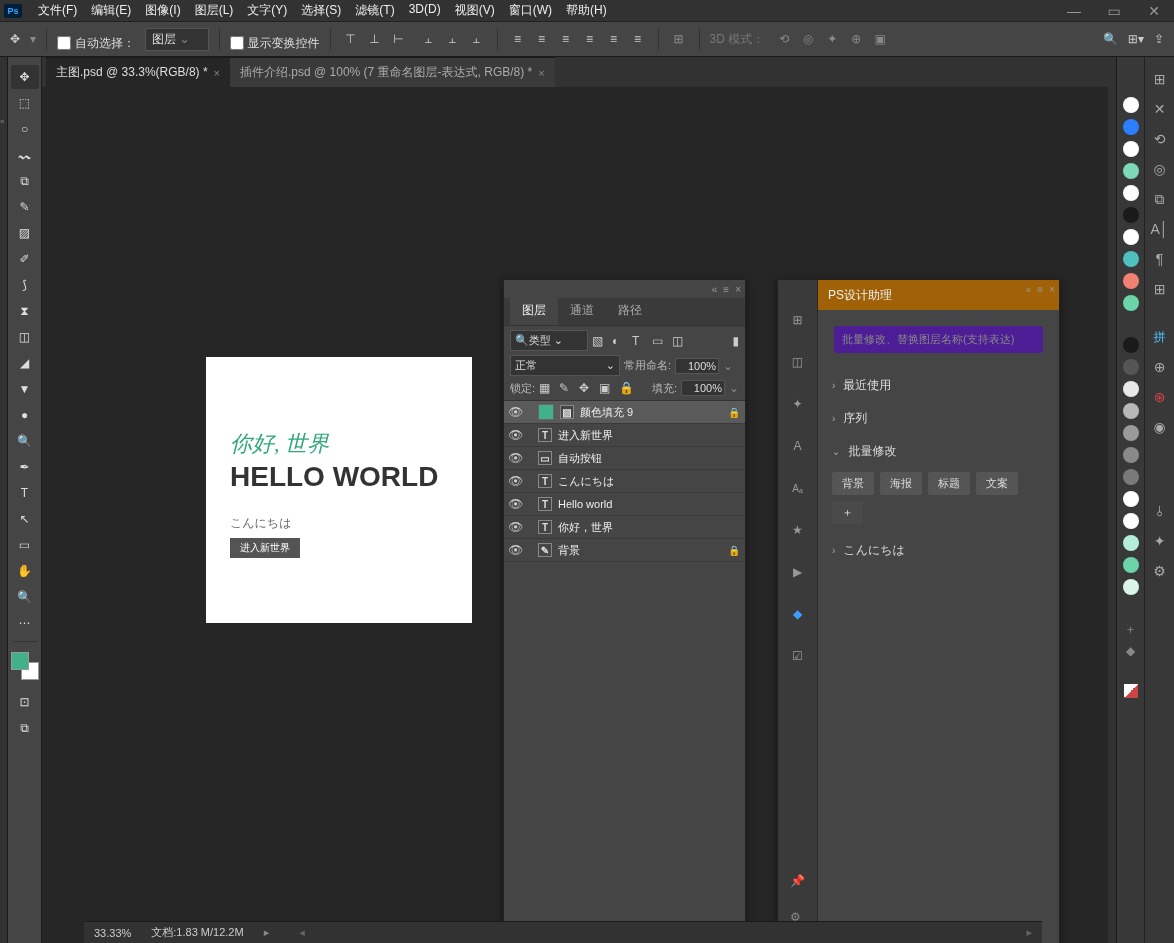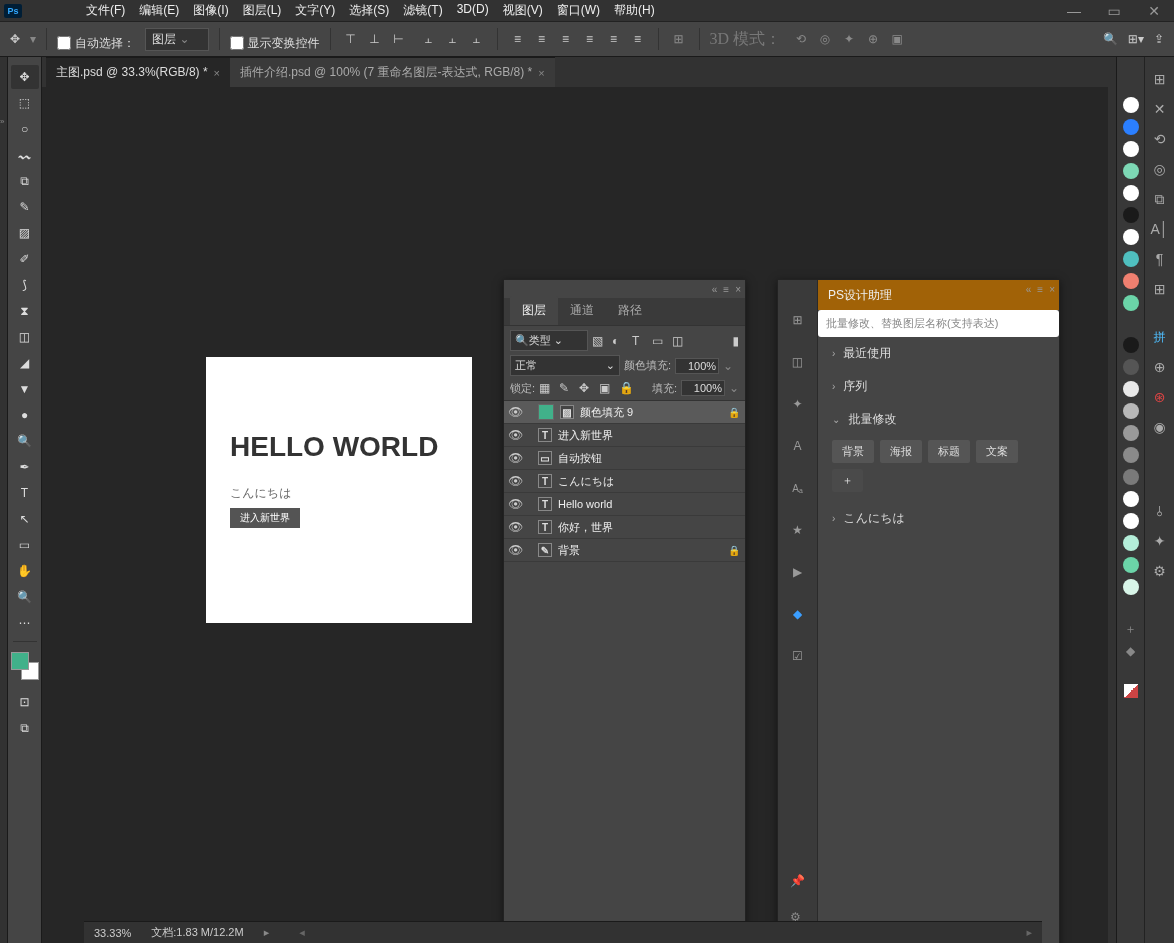--- a/index.html
+++ b/index.html
@@ -1,31 +1,31 @@
 <!DOCTYPE html>
 <html><head>
 <meta charset="utf-8">
 <style>
 * { margin: 0; padding: 0; box-sizing: border-box; font-family: "Microsoft YaHei", sans-serif; }
 body { background: #323232; color: #ccc; font-size: 12px; overflow: hidden; width: 1174px; height: 943px; }
 .titlebar { height: 21px; background: #323232; display: flex; align-items: center; padding: 0 4px; }
 .ps-logo { width: 18px; height: 14px; background: #001e36; color: #31a8ff; font-size: 9px; font-weight: bold; display: flex; align-items: center; justify-content: center; border-radius: 2px; margin-right: 16px; }
-.menu { display: flex; gap: 14px; font-size: 12px; color: #eee; margin-left: 48px; }
+.menu { display: flex; gap: 14px; font-size: 12px; color: #eee; }
 .menu span { cursor: pointer; }
 .win-controls { margin-left: auto; display: flex; gap: 8px; }
 .win-btn { width: 32px; height: 18px; display: flex; align-items: center; justify-content: center; color: #999; cursor: pointer; font-size: 14px; }
 .options-bar { height: 36px; background: #454545; border-top: 1px solid #222; border-bottom: 1px solid #1a1a1a; display: flex; align-items: center; padding: 0 10px; gap: 10px; }
 .opt-sep { width: 1px; height: 22px; background: #333; }
 .opt-check { display: flex; align-items: center; gap: 4px; color: #ddd; margin-top: 8px; }
 .opt-check input { width: 14px; height: 14px; }
 .opt-select { background: #333; border: 1px solid #555; color: #ddd; padding: 2px 18px 2px 6px; font-size: 12px; position: relative; }
 .opt-align { display: flex; gap: 4px; }
 .opt-align div { width: 20px; height: 20px; display: flex; align-items: center; justify-content: center; }
 .opt-right { margin-left: auto; display: flex; gap: 10px; align-items: center; }
-.opt-3d { color: #777; font-size: 16px; font-family: Liberation Serif, serif; }
+.opt-3d { color: #777; font-size: 12px; }
 .main { display: flex; height: 886px; }
 .left-strip { width: 8px; background: #323232; border-right: 1px solid #1a1a1a; position: relative; }
 .left-strip::before { content: "»"; position: absolute; top: 60px; left: 0; color: #888; font-size: 8px; transform: rotate(0deg); }
 .toolbar { width: 34px; background: #454545; border-right: 1px solid #1a1a1a; padding-top: 8px; display: flex; flex-direction: column; align-items: center; gap: 2px; }
 .tool { width: 28px; height: 24px; display: flex; align-items: center; justify-content: center; cursor: pointer; color: #ddd; border-radius: 2px; }
 .tool.active { background: #333; }
 .tool-sep { width: 24px; height: 1px; background: #333; margin: 4px 0; }
 .swatches { margin-top: 4px; position: relative; width: 28px; height: 28px; }
 .swatch-fg { position: absolute; top: 0; left: 0; width: 18px; height: 18px; background: #41b18a; border: 1px solid #999; }
 .swatch-bg { position: absolute; bottom: 0; right: 0; width: 18px; height: 18px; background: #fff; border: 1px solid #999; }
@@ -67,21 +67,21 @@
 .assist-panel { left: 735px; top: 192px; width: 283px; height: 670px; display: flex; }
 .assist-side { width: 40px; background: #3a3a3a; display: flex; flex-direction: column; align-items: center; padding-top: 30px; gap: 22px; border-right: 1px solid #2a2a2a; }
 .assist-side div { width: 20px; height: 20px; cursor: pointer; color: #999; display: flex; align-items: center; justify-content: center; }
 .assist-side .active { color: #3b9eff; }
 .assist-body { flex: 1; display: flex; flex-direction: column; }
 .assist-title { height: 30px; display: flex; align-items: center; padding: 0 10px; color: #eee; font-size: 12px; background: #a16207; }
 .assist-tabs { height: 32px; display: flex; align-items: center; padding: 0 14px; gap: 30px; border-bottom: 1px solid #333; }
 .assist-tabs span { color: #aaa; cursor: pointer; padding-bottom: 6px; }
 .assist-tabs .on { color: #eee; border-bottom: 2px solid #eee; }
 .assist-filter { margin-left: auto; color: #999; }
-.assist-search { margin: 0; background: #ffffff; border-radius: 3px; padding: 6px 8px; color: #888; font-size: 11px; }
+.assist-search { margin: 16px; background: #4c1d95; border-radius: 3px; padding: 6px 8px; color: #888; font-size: 11px; }
 .assist-section { padding: 8px 14px; color: #ddd; display: flex; align-items: center; gap: 8px; cursor: pointer; }
 .assist-chev { font-size: 10px; color: #aaa; }
 .assist-tags { padding: 4px 14px 10px; display: flex; gap: 6px; flex-wrap: wrap; }
 .assist-tag { background: #555; color: #ddd; padding: 4px 10px; border-radius: 2px; font-size: 11px; cursor: pointer; }
 .assist-tag.add { background: #4a4a4a; }
 .assist-footer { margin-top: auto; height: 30px; display: flex; align-items: center; gap: 14px; padding: 0 14px; color: #aaa; }
 .assist-pin { position: absolute; bottom: 60px; left: 12px; color: #888; }
 .assist-gear { position: absolute; bottom: 24px; left: 12px; color: #888; }
 .right-strip { width: 8px; background: #323232; }
 .right-dock { width: 28px; background: #383838; border-left: 1px solid #1a1a1a; padding-top: 40px; display: flex; flex-direction: column; align-items: center; gap: 6px; }
@@ -203,20 +203,21 @@
       <div class="tool" style="margin-top:8px">⊡</div>
       <div class="tool">⧉</div>
     </div>
   <div class="canvas-area">
     <div class="tabs" id="doc-tabs">
         <div class="tab ">主图.psd @ 33.3%(RGB/8) *<span class="close">×</span></div>
         <div class="tab inactive">插件介绍.psd @ 100% (7 重命名图层-表达式, RGB/8) *<span class="close">×</span></div>
       </div>
     <div class="canvas-wrap">
       <div class="artboard">
+        <div class="art-line1">你好, 世界</div>
         <div class="art-line2">HELLO WORLD</div>
         <div class="art-line3">こんにちは</div>
         <div class="art-btn">进入新世界</div>
       </div>
 
       <div class="panel layers-panel">
         <div class="panel-head">
             <span>«</span>
             <span>≡</span>
             <span>×</span>
@@ -236,21 +237,21 @@
                 <span>▭</span>
                 <span>◫</span>
               </div>
             <span style="margin-left:auto">▮</span>
           </div>
           <div class="lc-row">
             <div class="lc-select wide">
                 <span>正常</span> 
                 <span style="margin-left:auto">⌄</span>
               </div>
-            <span class="lc-label">颜色填充:</span>
+            <span class="lc-label">常用命名:</span>
             <input class="lc-input" value="100%" style="">
               <span style="color:#888">⌄</span>
           </div>
           <div class="lc-row">
             <span class="lc-label">锁定:</span>
             <div class="lc-icons">
                 <span>▦</span>
                 <span>✎</span>
                 <span>✥</span>
                 <span>▣</span>

